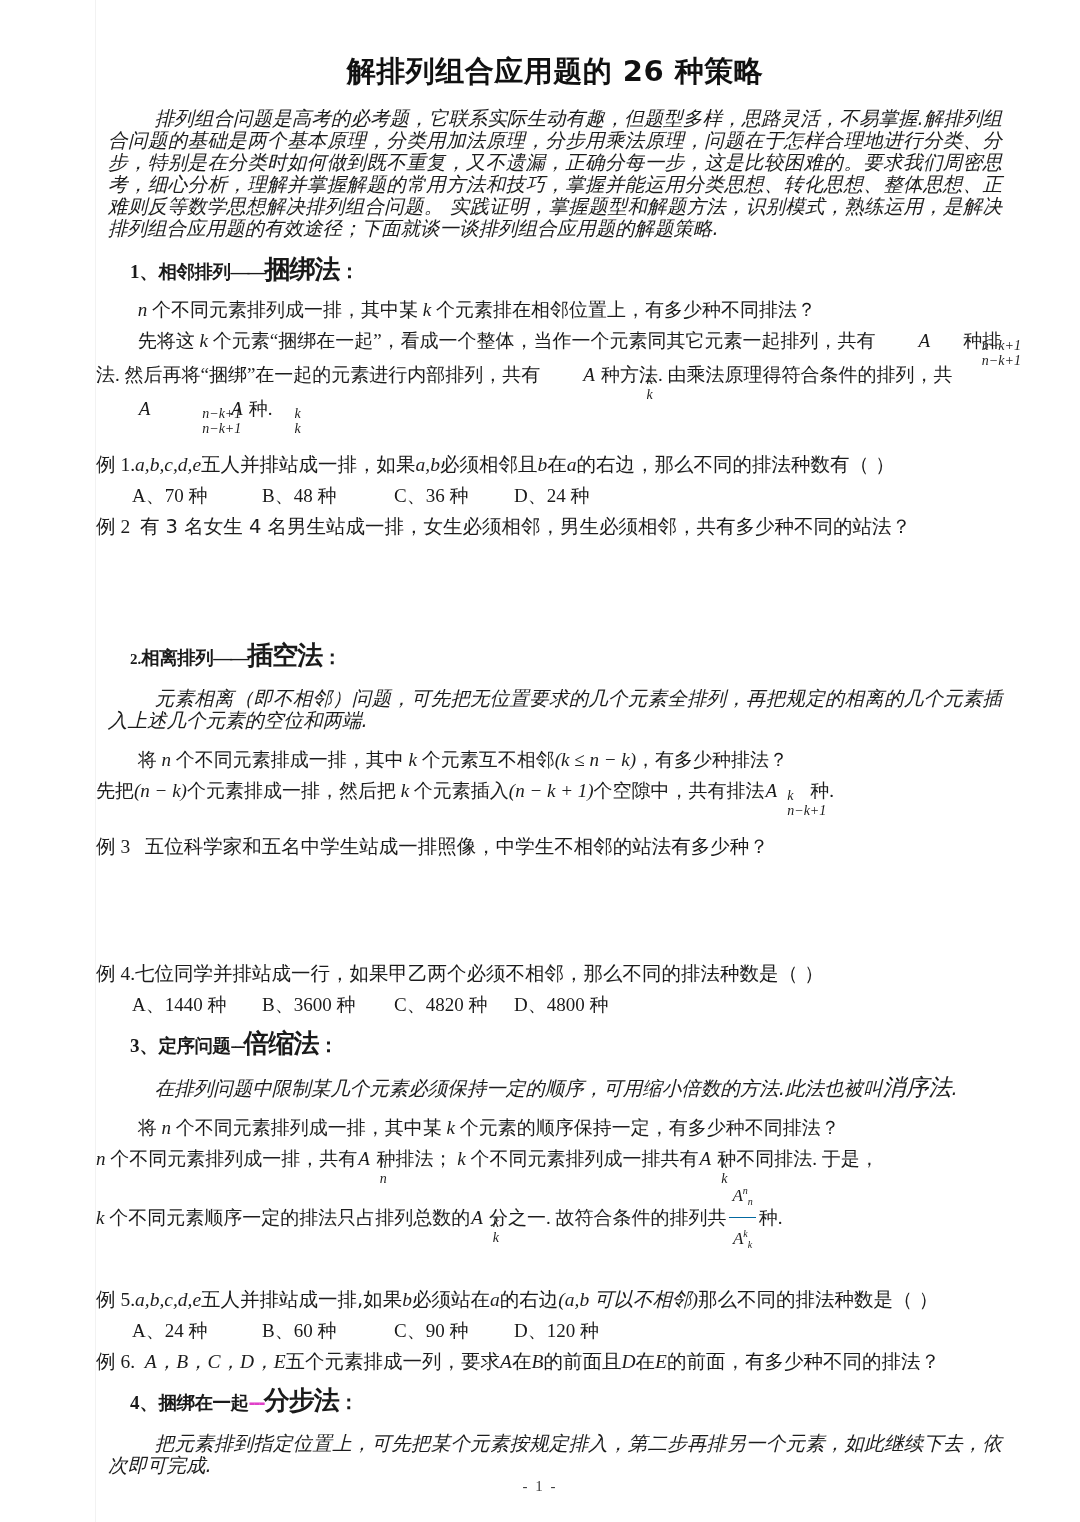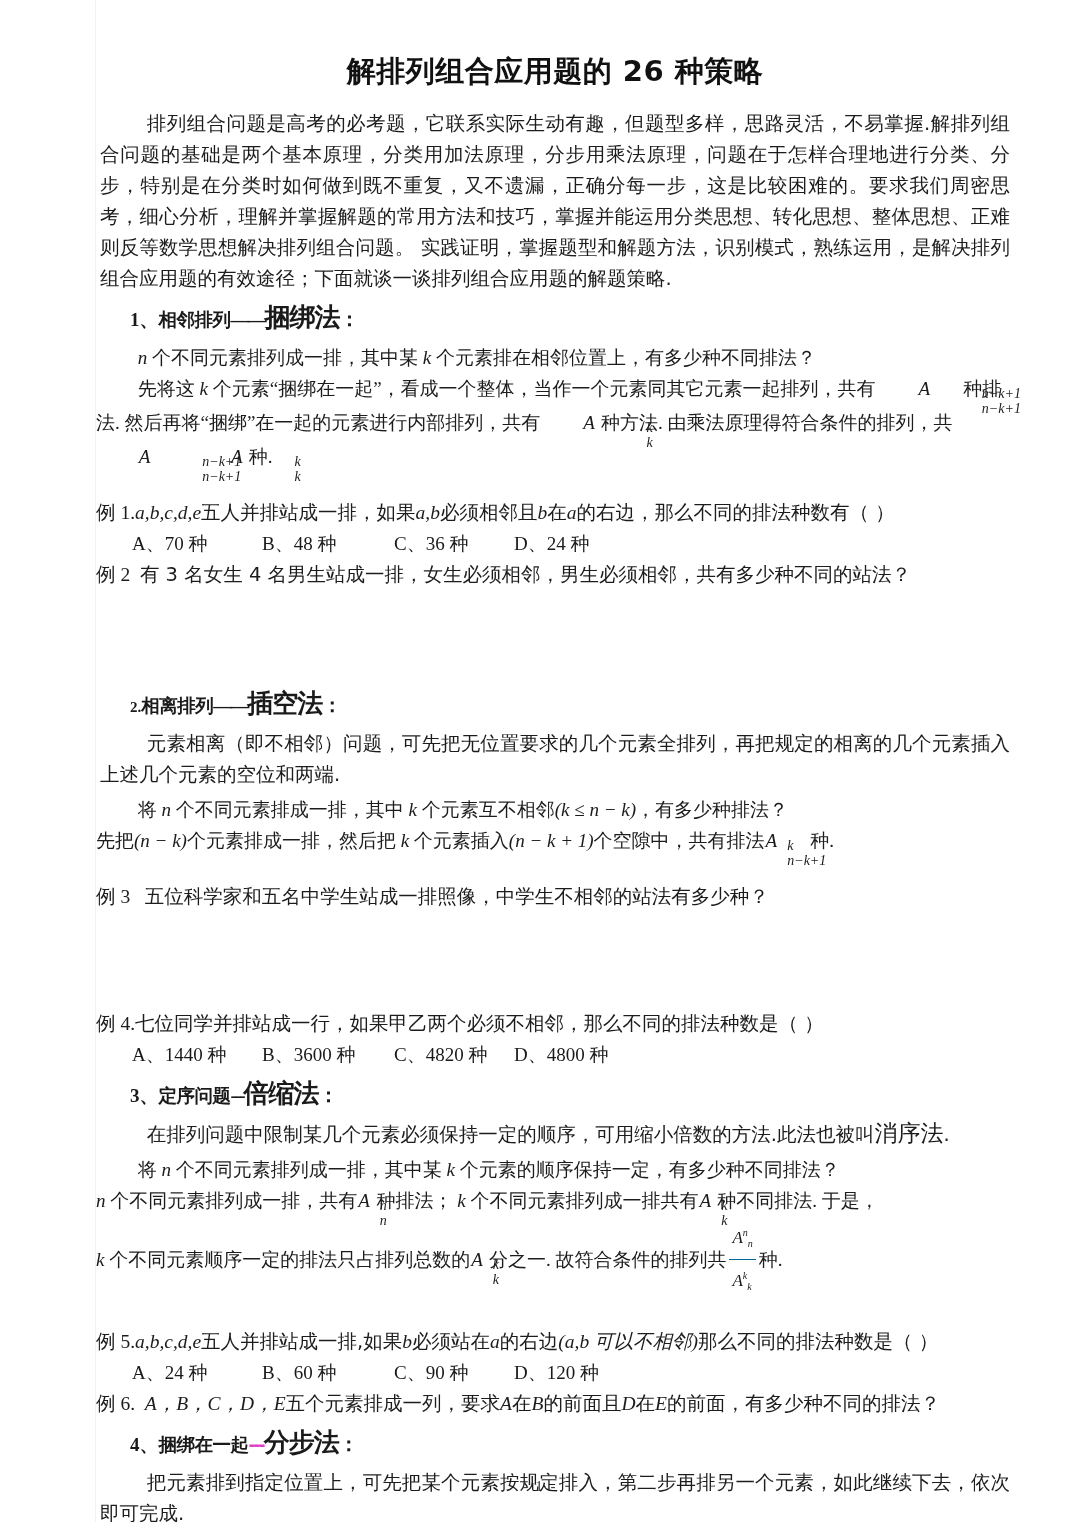--- a/index.html
+++ b/index.html
@@ -38,26 +38,27 @@
     font-weight: bold;
     font-size: 29px;
     letter-spacing: 0.5px;
     margin: 0 0 16px 0;
     color: #111;
   }
 
   
   .para {
     font-size: 19.5px;
-    line-height: 31px;
+    line-height: 22px;
     text-align: justify;
     text-justify: inter-ideograph;
-    margin: 4px;
+    margin: 12px;
     font-family: "DejaVu Sans", sans-serif;
     color: #1c1c1c;
+    font-style: italic;
   }
   .para.indent2 { text-indent: 2.4em; }
 
   .mathline {
     font-size: 19px;
     line-height: 31px;
     margin: 0;
     font-family: "Liberation Serif", serif;
     color: #1c1c1c;
   }
@@ -147,21 +148,21 @@
     white-space: nowrap;
     font-style: italic;
   }
   .perm .sup { top: -17px; }
   .perm .sub { top: -2px; }
   .perm .pad { visibility: hidden; font-size: 11.5px; }
 
   .frac {
     display: inline-block;
     vertical-align: middle;
-    text-align: left;
+    text-align: center;
     font-family: "Liberation Serif", serif;
     font-style: italic;
     margin: 0 3px;
     position: relative;
     top: -2px;
   }
   .frac .num-part { display: block; font-size: 17px; padding: 0 3px; }
   .frac .den-part { display: block; font-size: 17px; padding: 0 3px; border-top: 1px solid #0369a1; }
   .frac sup, .frac sub { font-size: 10px; font-style: italic; }
 

